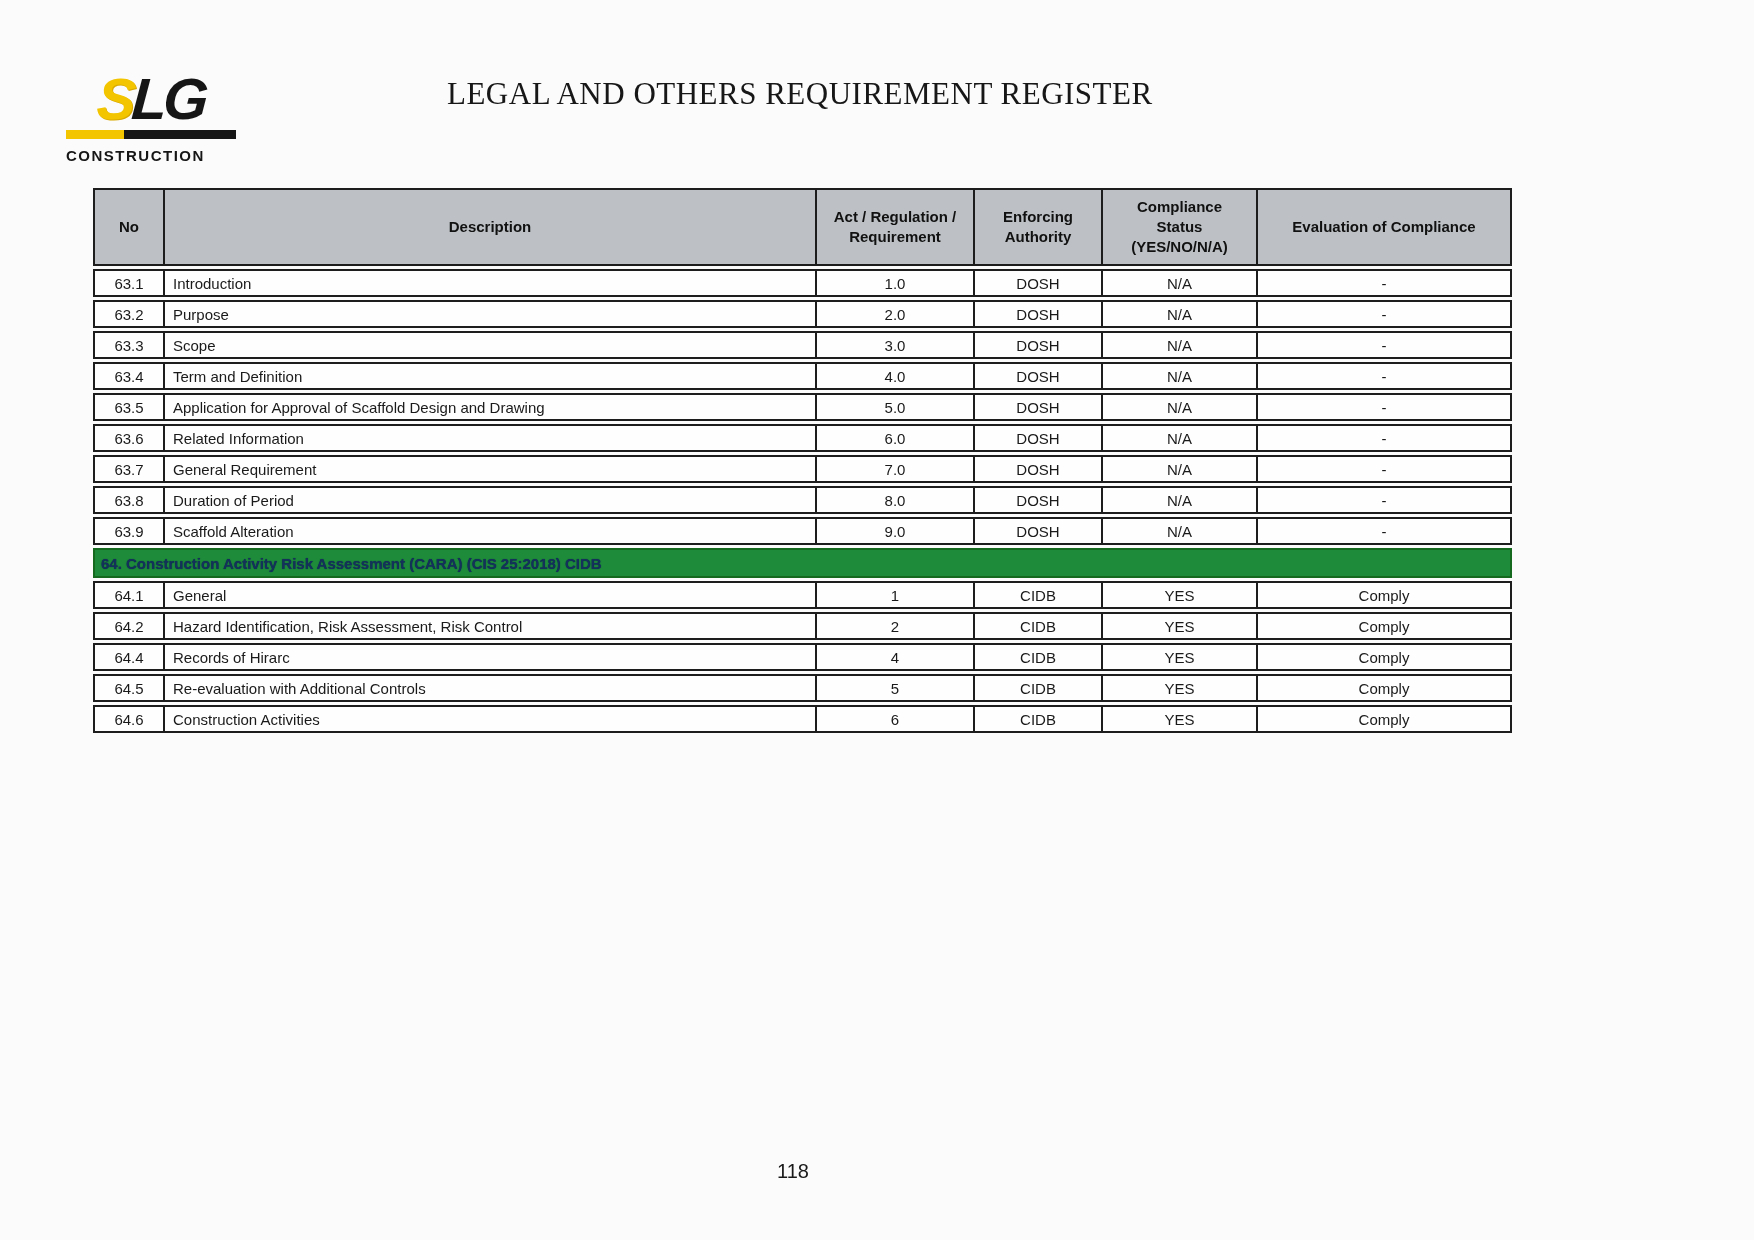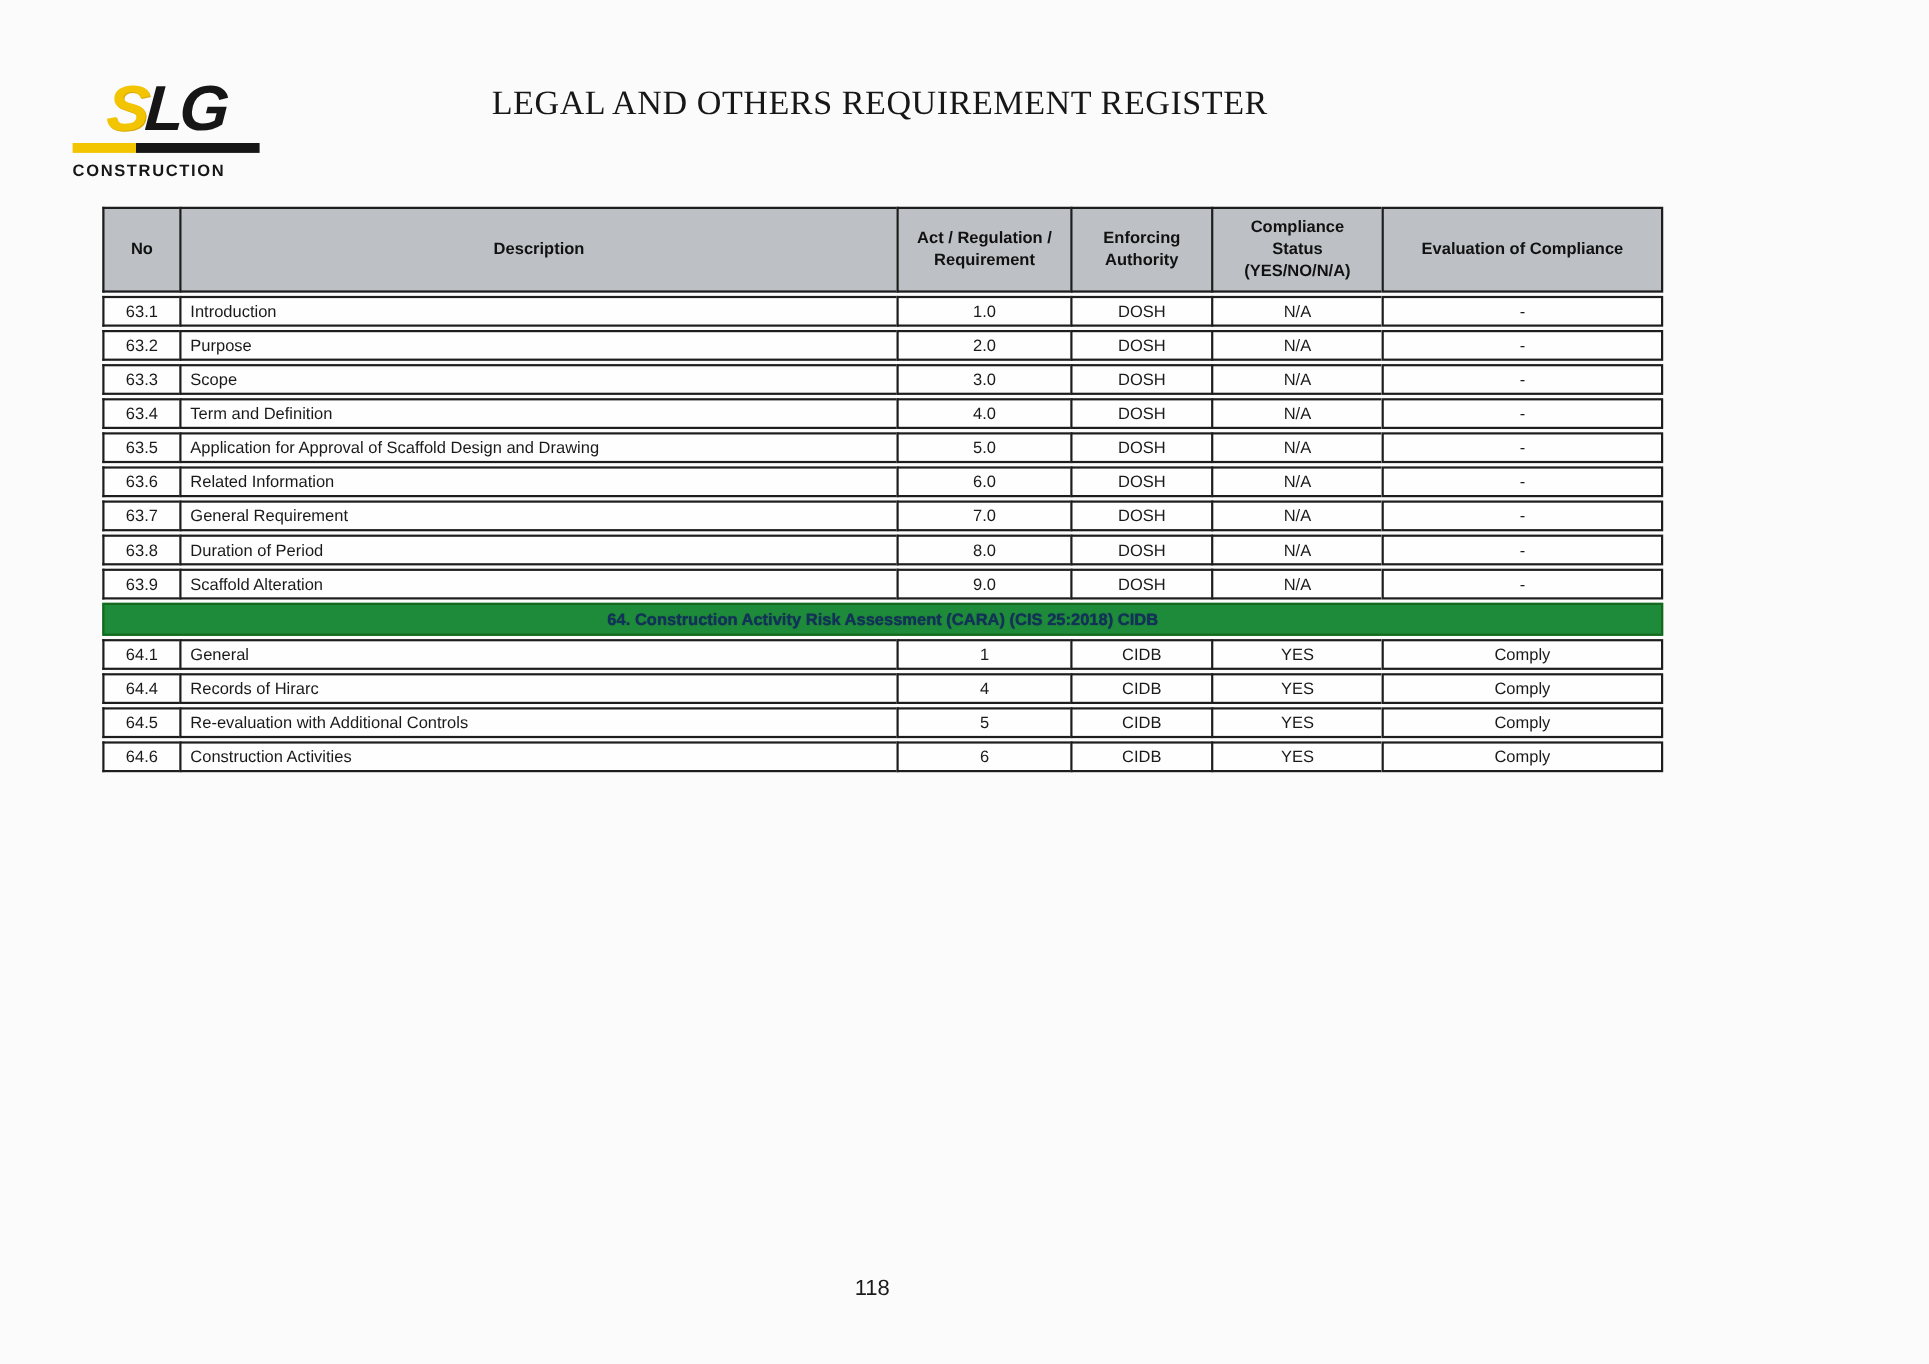--- a/index.html
+++ b/index.html
@@ -69,21 +69,21 @@
     font-weight: bold; font-size: 15px; color: #111;
     padding: 4px 10px; line-height: 1.35;
   }
   tbody td { height: 28px; padding: 2px 6px; }
   tbody td.c-description { text-align: left; padding-left: 8px; }
 
   tr.section-row td {
     background: #1e8b3a;
     color: #13315a;
     font-weight: bold;
-    text-align: center;
+    text-align: left;
     padding-left: 6px;
     height: 30px;
     border-color: #14691f;
     text-shadow: 0 0 1px #0d2b47;
   }
 
   
   .footer-page-number {
     position: absolute; left: 93px; top: 1160px; width: 1400px;
     text-align: center; font-size: 20px; color: #1a1a1a;
@@ -208,20 +208,28 @@
         </tr>
         <tr>
           <td class="c-no">64.1</td>
           <td class="c-description">General</td>
           <td class="c-requirement">1</td>
           <td class="c-authority">CIDB</td>
           <td class="c-status">YES</td>
           <td class="c-evaluation">Comply</td>
         </tr>
         <tr>
+          <td class="c-no">64.2</td>
+          <td class="c-description">Hazard Identification, Risk Assessment, Risk Control</td>
+          <td class="c-requirement">2</td>
+          <td class="c-authority">CIDB</td>
+          <td class="c-status">YES</td>
+          <td class="c-evaluation">Comply</td>
+        </tr>
+        <tr>
           <td class="c-no">64.4</td>
           <td class="c-description">Records of Hirarc</td>
           <td class="c-requirement">4</td>
           <td class="c-authority">CIDB</td>
           <td class="c-status">YES</td>
           <td class="c-evaluation">Comply</td>
         </tr>
         <tr>
           <td class="c-no">64.5</td>
           <td class="c-description">Re-evaluation with Additional Controls</td>

